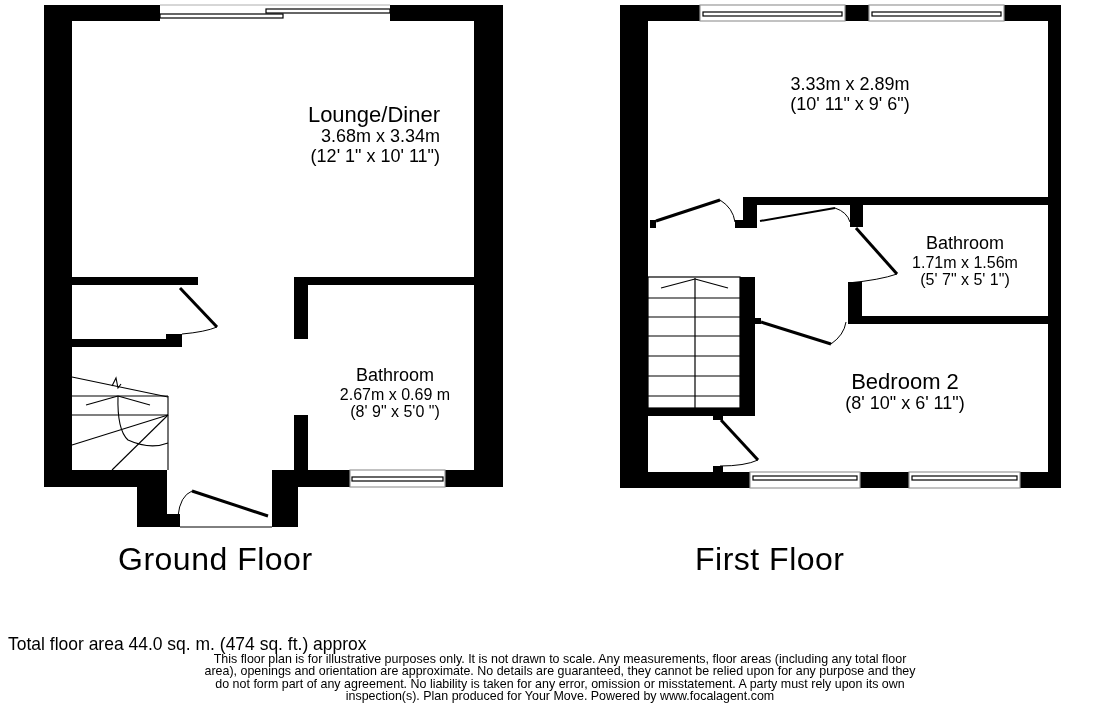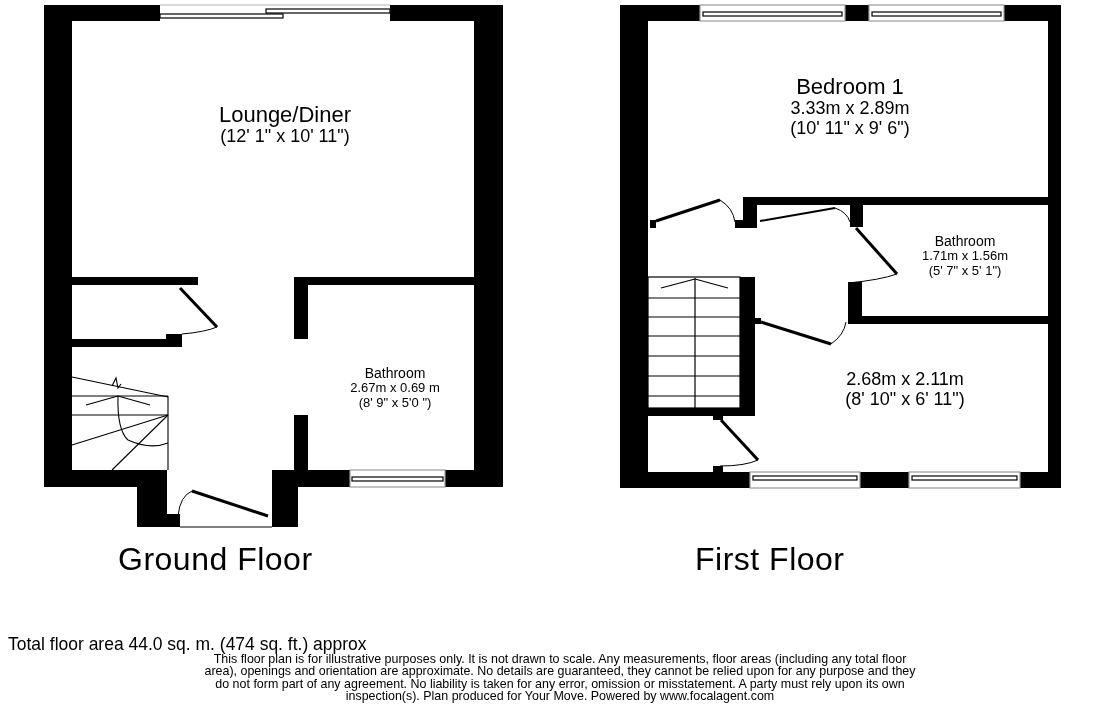--- a/index.html
+++ b/index.html
@@ -1,22 +1,22 @@
 <!DOCTYPE html>
 <html><head>
 <meta charset="utf-8">
 <style>
   html,body{margin:0;padding:0;background:#ffffff;}
   body{width:1120px;height:704px;position:relative;overflow:hidden;font-family:"Liberation Sans",sans-serif;color:#000;}
   svg.plan{position:absolute;left:0;top:0;}
   .lbl{position:absolute;text-align:center;white-space:nowrap;line-height:1.1;}
   .room-name{font-size:22px;}
   .room-dim{font-size:18px;}
-  .small-name{font-size:14px;}
-  .small-dim{font-size:13px;}
+  .small-name{font-size:18px;}
+  .small-dim{font-size:16px;}
   .floor-title{position:absolute;font-weight:normal;font-size:32px;letter-spacing:0.5px;}
   .total{position:absolute;left:8px;top:633px;font-size:19px;font-family:"Liberation Sans Narrow","Liberation Sans",sans-serif;transform:scaleX(0.92);transform-origin:left top;}
   .disclaimer{position:absolute;left:0;width:1120px;top:653px;font-size:13.4px;text-align:center;line-height:12.4px;transform:scaleX(0.93);transform-origin:center top;}
 </style>
 </head>
 <body>
 
 <svg class="plan" width="1120" height="620" viewBox="0 0 1120 620">
 
   <g fill="#000">
@@ -133,42 +133,42 @@
       <line x1="648" y1="336" x2="740" y2="336"></line>
       <line x1="648" y1="356" x2="740" y2="356"></line>
       <line x1="648" y1="376" x2="740" y2="376"></line>
       <line x1="648" y1="396" x2="740" y2="396"></line>
       <line x1="661" y1="288" x2="695" y2="279"></line>
       <line x1="695" y1="279" x2="728" y2="288"></line>
     </g>
   </g>
 </svg>
 
-<div class="lbl" style="left:130px;top:103px;width:310px;">
+<div class="lbl" style="left:130px;top:103px;width:310px;text-align:right;">
   <div class="room-name">Lounge/Diner</div>
+  <div class="room-dim">3.68m x 3.34m</div>
   <div class="room-dim">(12' 1" x 10' 11")</div>
 </div>
 <div class="lbl" style="left:310px;top:366px;width:170px;">
   <div class="small-name">Bathroom</div>
   <div class="small-dim">2.67m x  0.69 m</div>
   <div class="small-dim">(8' 9" x 5'0   ")</div>
 </div>
 
 <div class="lbl" style="left:700px;top:75px;width:300px;">
-  <div class="room-name">Bedroom 1</div>
   <div class="room-dim">3.33m x 2.89m</div>
   <div class="room-dim">(10' 11" x 9' 6")</div>
 </div>
 <div class="lbl" style="left:885px;top:234px;width:160px;">
   <div class="small-name">Bathroom</div>
   <div class="small-dim">1.71m x 1.56m</div>
   <div class="small-dim">(5' 7" x 5' 1")</div>
 </div>
 <div class="lbl" style="left:760px;top:370px;width:290px;">
-  <div class="room-dim">2.68m x 2.11m</div>
+  <div class="room-name">Bedroom 2</div>
   <div class="room-dim">(8' 10" x 6' 11")</div>
 </div>
 
 <div class="floor-title" style="left:118px;top:541px;">Ground Floor</div>
 <div class="floor-title" style="left:695px;top:541px;">First Floor</div>
 
 <div class="total">Total floor area 44.0 sq. m. (474 sq. ft.) approx</div>
 <div class="disclaimer">
   <div>This floor plan is for illustrative purposes only. It is not drawn to scale. Any measurements, floor areas (including any total floor</div>
   <div>area), openings and orientation are approximate. No details are guaranteed, they cannot be relied upon for any purpose and they</div>

